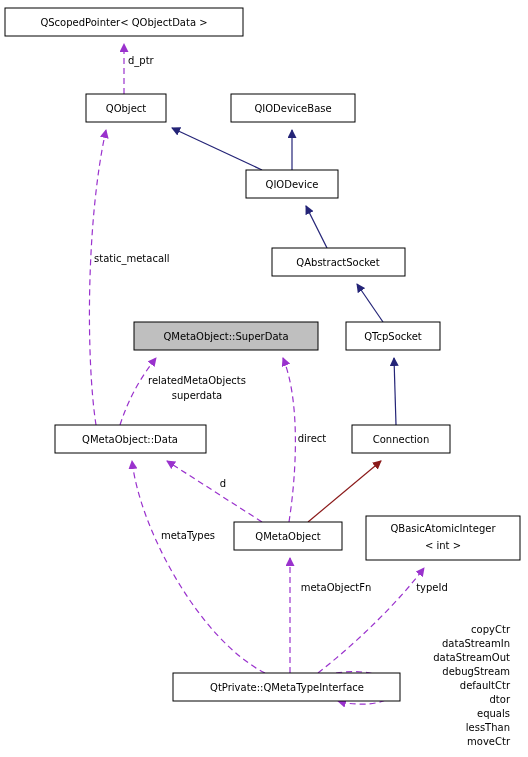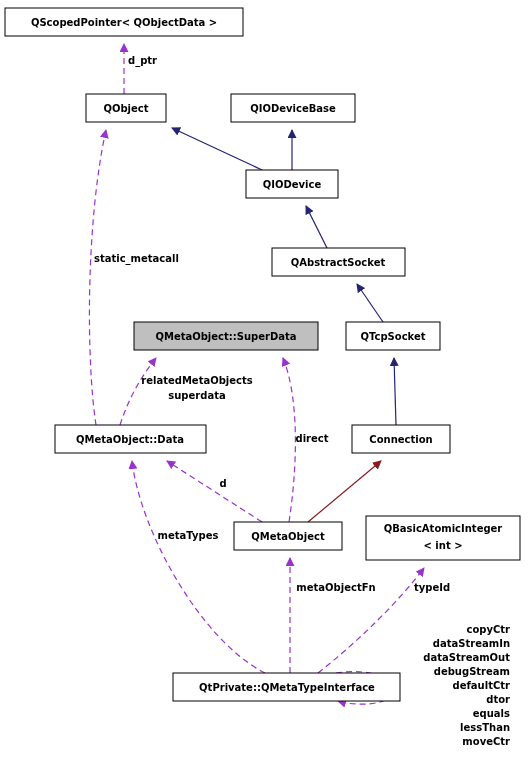--- a/index.html
+++ b/index.html
@@ -10,21 +10,20 @@
   body {
     width: 528px;
     height: 757px;
     font-family: "DejaVu Sans", sans-serif;
     overflow: hidden;
   }
   #diagram-root {
     position: relative;
     width: 484px;
     height: 757px;
-    font-weight: bold;
   }
   svg#uml-canvas {
     display: block;
     width: 528px;
     height: 757px;
   }
   .node-box {
     fill: #ffffff;
     stroke: #000000;
     stroke-width: 1;

